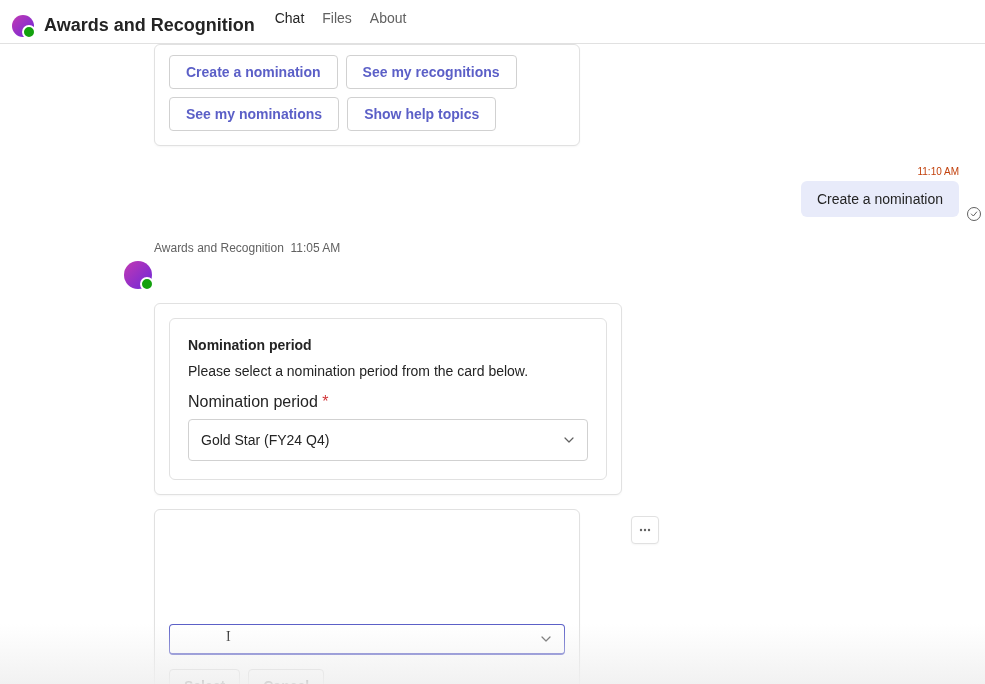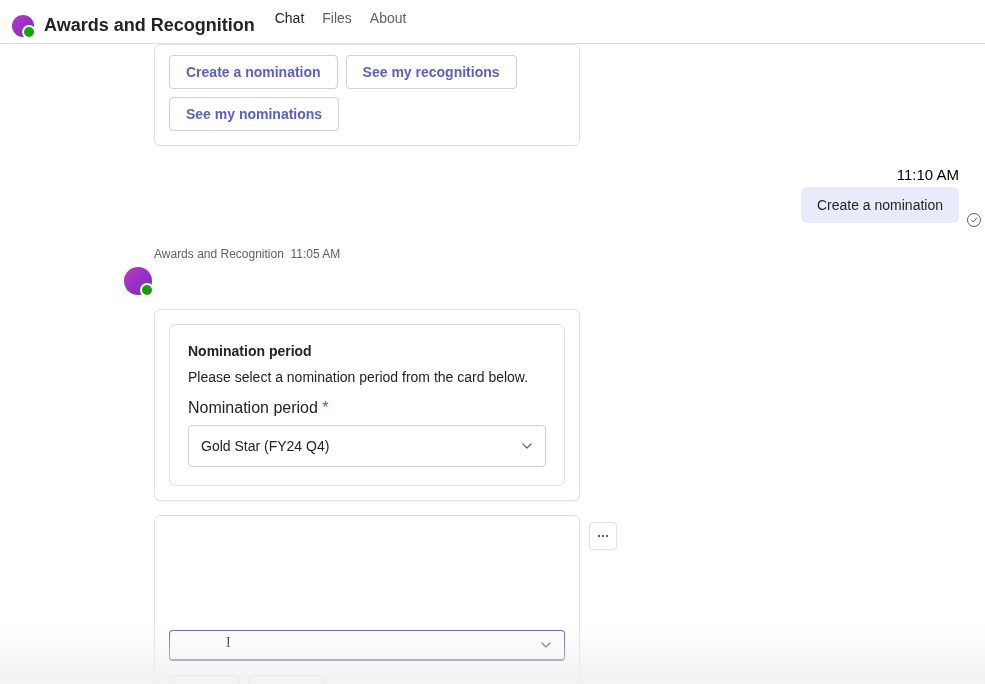--- a/index.html
+++ b/index.html
@@ -133,22 +133,22 @@
     }
     
     .user-row {
       display: flex;
       flex-direction: column;
       align-items: flex-end;
       margin-right: 26px;
       margin-top: 20px;
     }
     .user-time {
-      font-size: 15px;
-      color: #000000;
+      font-size: 10px;
+      color: #c2410c;
       margin-bottom: 4px;
     }
     .user-bubble {
       background: #e8ebfa;
       color: #242424;
       padding: 10px 16px;
       border-radius: 6px;
       font-size: 14px;
       position: relative;
     }
@@ -181,21 +181,21 @@
       padding: 10px 14px;
       display: inline-block;
       font-size: 14px;
       margin-left: 0px;
     }
     
     .nomination-card {
       background: #fff;
       border: 1px solid #e1e1e1;
       border-radius: 6px;
-      width: 426px;
+      width: 468px;
       margin-left: 154px;
       margin-top: 10px;
       box-shadow: 0 1px 2px rgba(0,0,0,0.04);
       position: relative;
     }
     .nomination-inner {
       padding: 18px 18px 18px 18px;
       border: 1px solid #e1e1e1;
       border-radius: 6px;
       margin: 14px;
@@ -319,20 +319,21 @@
   </div>
 </div>
 
 <div class="chat-area">
 
   <div class="quick-actions-card">
     <div class="action-buttons">
       <button class="action-btn">Create a nomination</button>
       <button class="action-btn">See my recognitions</button>
       <button class="action-btn">See my nominations</button>
+      <button class="action-btn">Show help topics</button>
     </div>
   </div>
 
   <div class="user-row">
     <div class="user-time">11:10 AM</div>
     <div class="user-bubble">
       <span>Create a nomination</span>
       <span class="sent-check">
         <svg viewBox="0 0 12 12">
           <path d="M2 6 L5 9 L10 3" stroke="#616161" stroke-width="1.5" fill="none" stroke-linecap="round" stroke-linejoin="round"></path>

